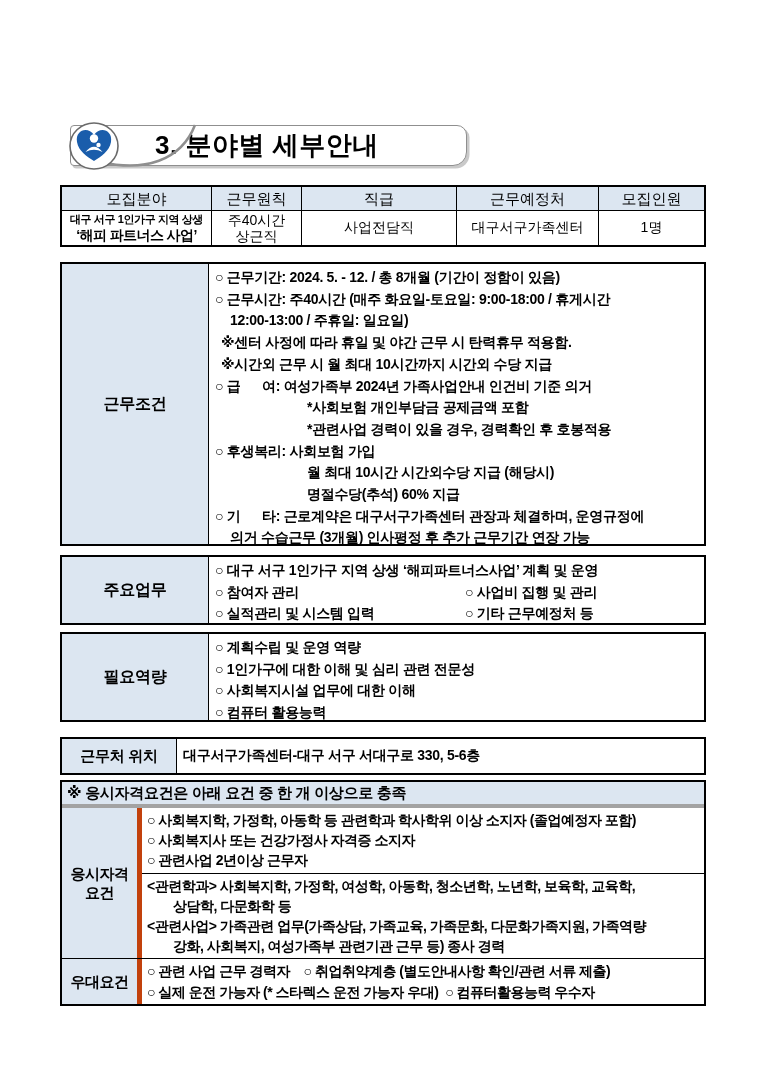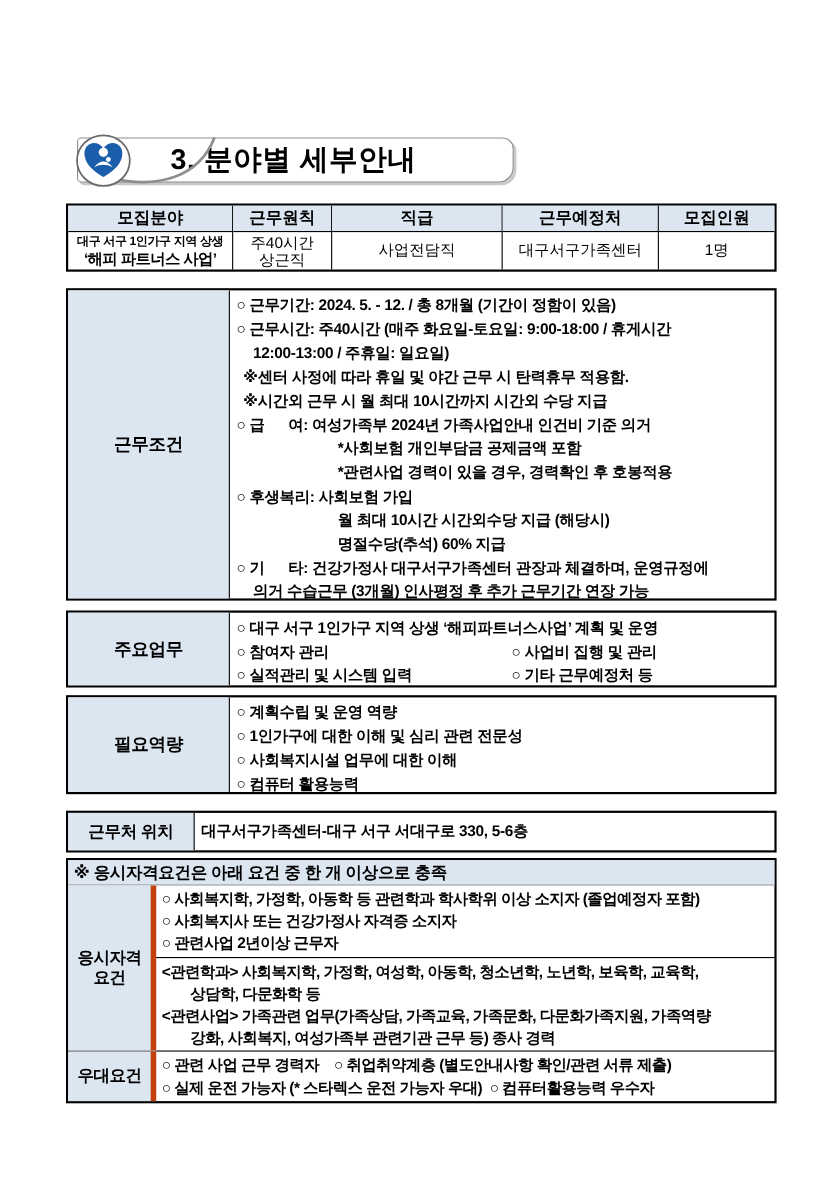--- a/index.html
+++ b/index.html
@@ -20,21 +20,21 @@
   .banner-title { margin-left:84px; font-size:26px; font-weight:800; letter-spacing:0.5px; }
   .swoosh { position:absolute; left:28px; top:-3px; width:118px; height:47px; pointer-events:none; }
   .logo { position:absolute; left:-3px; top:-5px; width:52px; height:50px; }
 
   
   .tbl { position:absolute; left:60px; width:646px; border:2px solid #000; background:#fff; }
 
   
   .t1 { top:185px; display:grid; grid-template-columns:150px 90px 155px 142px 1fr; }
   .t1 .h {
-    background:#dce6f1; font-weight:bold; font-size:15px; text-align:center;
+    background:#dce6f1; font-weight:normal; font-size:15px; text-align:center;
     border-right:1px solid #000; border-bottom:1px solid #000; height:24px; line-height:23px;
   }
   .t1 .h:nth-child(5) { border-right:none; }
   .t1 .d {
     height:34px; display:flex; flex-direction:column; justify-content:center;
     text-align:center; border-right:1px solid #000; font-size:14px;
   }
   .t1 .d:last-child { border-right:none; }
   .fld1 { font-size:11px; font-weight:bold; letter-spacing:-0.4px; white-space:nowrap; }
   .fld2 { font-size:14px; font-weight:bold; letter-spacing:-0.6px; white-space:nowrap; }
@@ -59,21 +59,21 @@
   .t5 .lbl { width:115px; min-width:115px; font-size:15px; }
   .t5 .body { justify-content:center; }
   .pair { display:flex; }
   .pair .pl { width:250px; }
   .pair .pr { flex:1; }
 
   
   .t6 { top:780px; }
   .t6 .notice {
     background:#dce6f1; font-weight:bold; font-size:15px; letter-spacing:-0.3px;
-    padding:2px 5px 1px 5px; border-bottom:1px solid #a3a3a3;
+    padding:2px 5px 1px 5px; border-bottom:4px solid #a3a3a3;
   }
   .t6 .row { display:flex; border-bottom:1px solid #000; }
   .t6 .row:last-child { border-bottom:none; }
   .t6 .lbl2 {
     width:80px; min-width:80px; background:#dce6f1; border-right:5px solid #c2410c;
     display:flex; flex-direction:column; align-items:center; justify-content:center;
     font-weight:bold; font-size:15px; letter-spacing:-0.5px; line-height:19px;
   }
   .t6 .cellcol { flex:1; display:flex; flex-direction:column; }
   .t6 .subcell { padding:2px 5px; }
@@ -127,21 +127,21 @@
       <div class="ln">○ 근무시간: 주40시간 (매주 화요일-토요일: 9:00-18:00 / 휴게시간</div>
       <div class="ln i1">12:00-13:00 / 주휴일: 일요일)</div>
       <div class="ln ih">※센터 사정에 따라 휴일 및 야간 근무 시 탄력휴무 적용함.</div>
       <div class="ln ih">※시간외 근무 시 월 최대 10시간까지 시간외 수당 지급</div>
       <div class="ln">○ 급      여: 여성가족부 2024년 가족사업안내 인건비 기준 의거</div>
       <div class="ln i2">*사회보험 개인부담금 공제금액 포함</div>
       <div class="ln i2">*관련사업 경력이 있을 경우, 경력확인 후 호봉적용</div>
       <div class="ln">○ 후생복리: 사회보험 가입</div>
       <div class="ln i2">월 최대 10시간 시간외수당 지급 (해당시)</div>
       <div class="ln i2">명절수당(추석) 60% 지급</div>
-      <div class="ln">○ 기      타: 건강가정사 대구서구가족센터 관장과 체결하며, 운영규정에</div>
+      <div class="ln">○ 기      타: 근로계약은 대구서구가족센터 관장과 체결하며, 운영규정에</div>
       <div class="ln i1">의거 수습근무 (3개월) 인사평정 후 추가 근무기간 연장 가능</div>
     </div>
   </div>
 
   <div class="tbl t3 sect">
     <div class="lbl">주요업무</div>
     <div class="body">
       <div class="ln">○ 대구 서구 1인가구 지역 상생 ‘해피파트너스사업’ 계획 및 운영</div>
       <div class="pair">
         <div class="ln pl">○ 참여자 관리</div>

